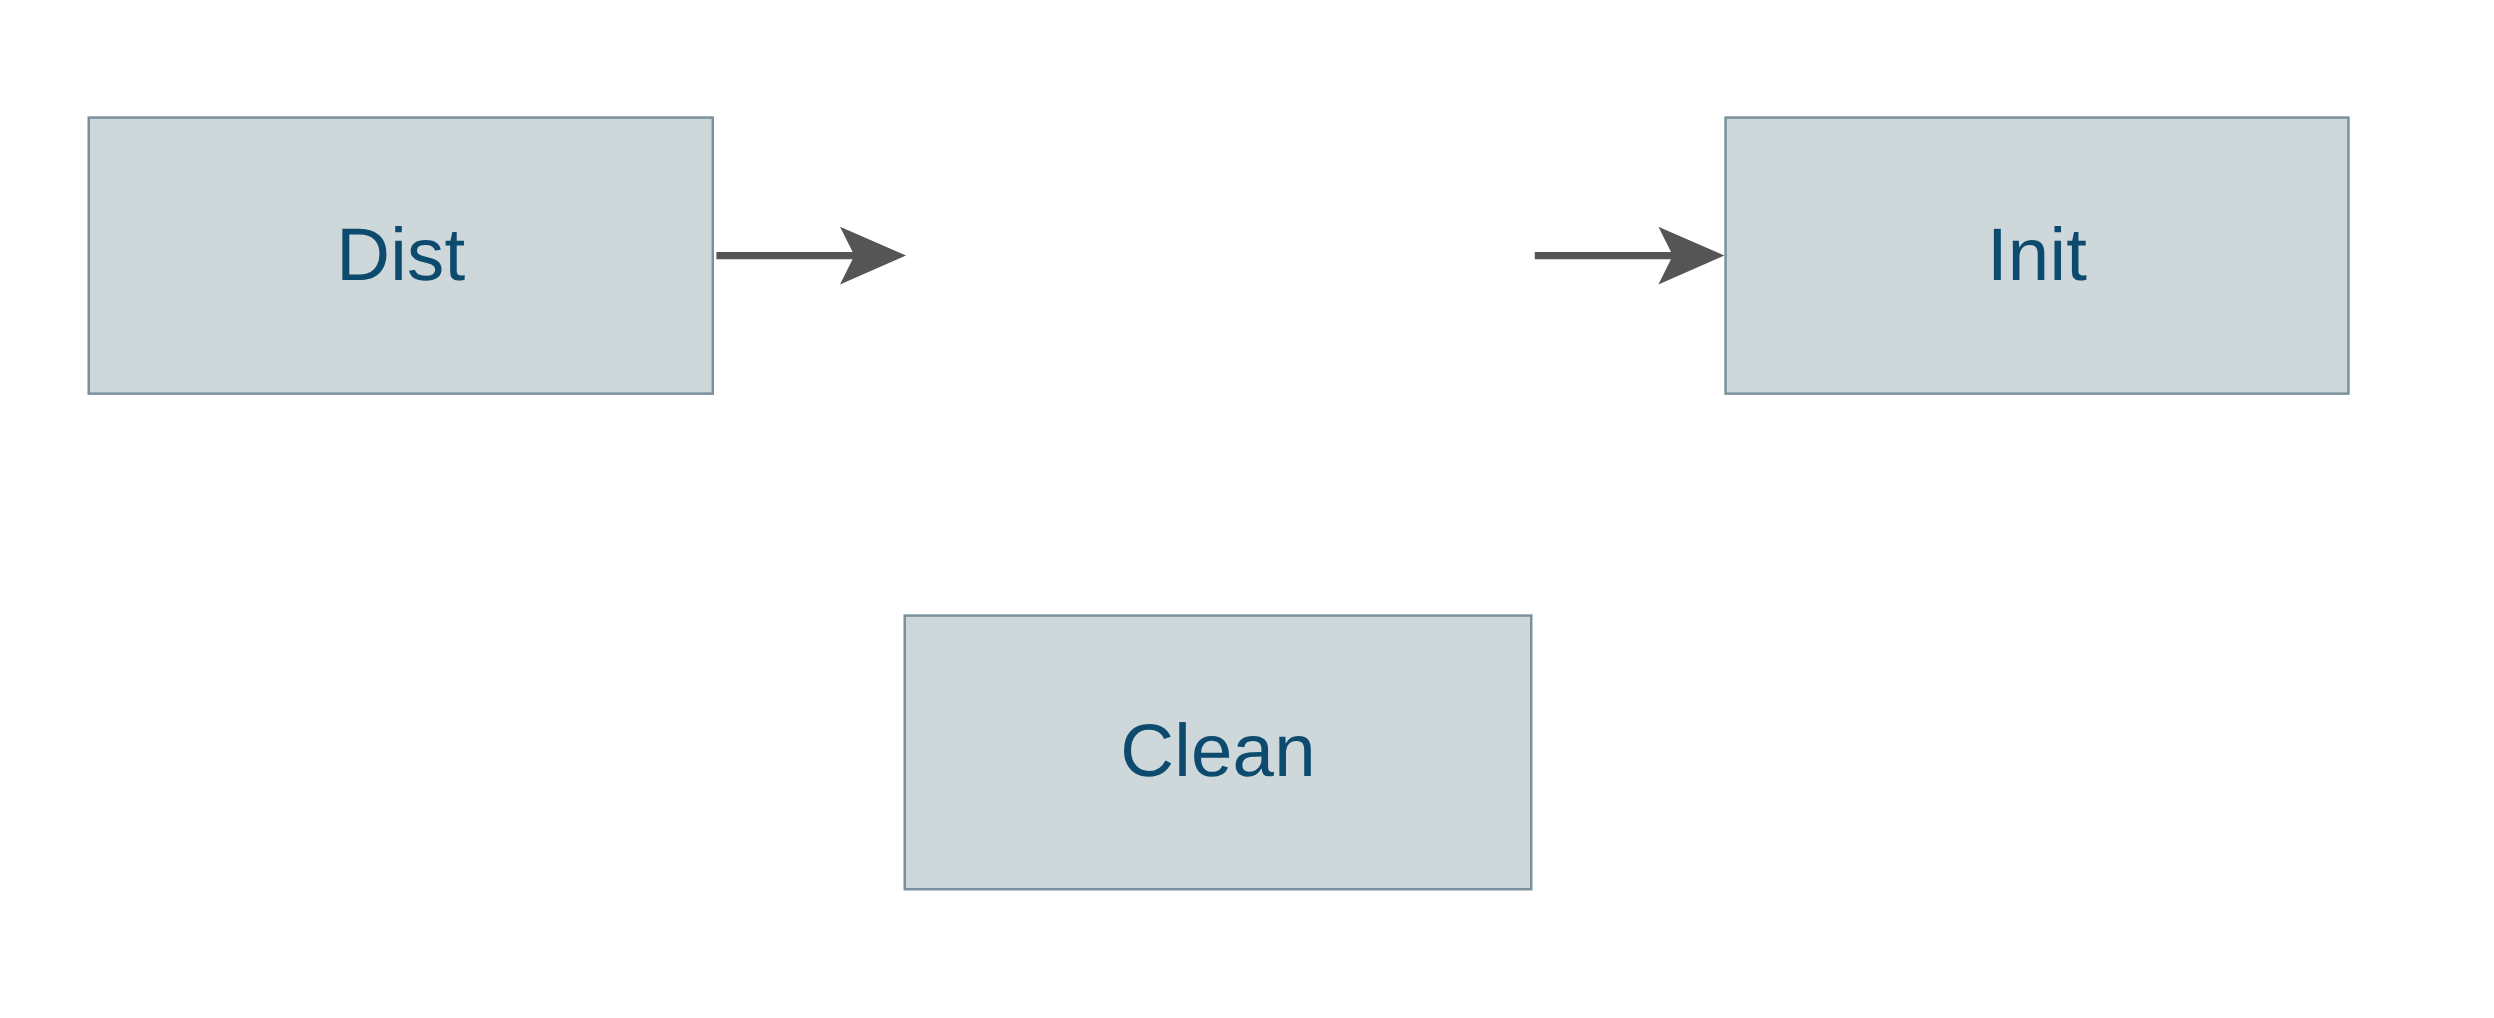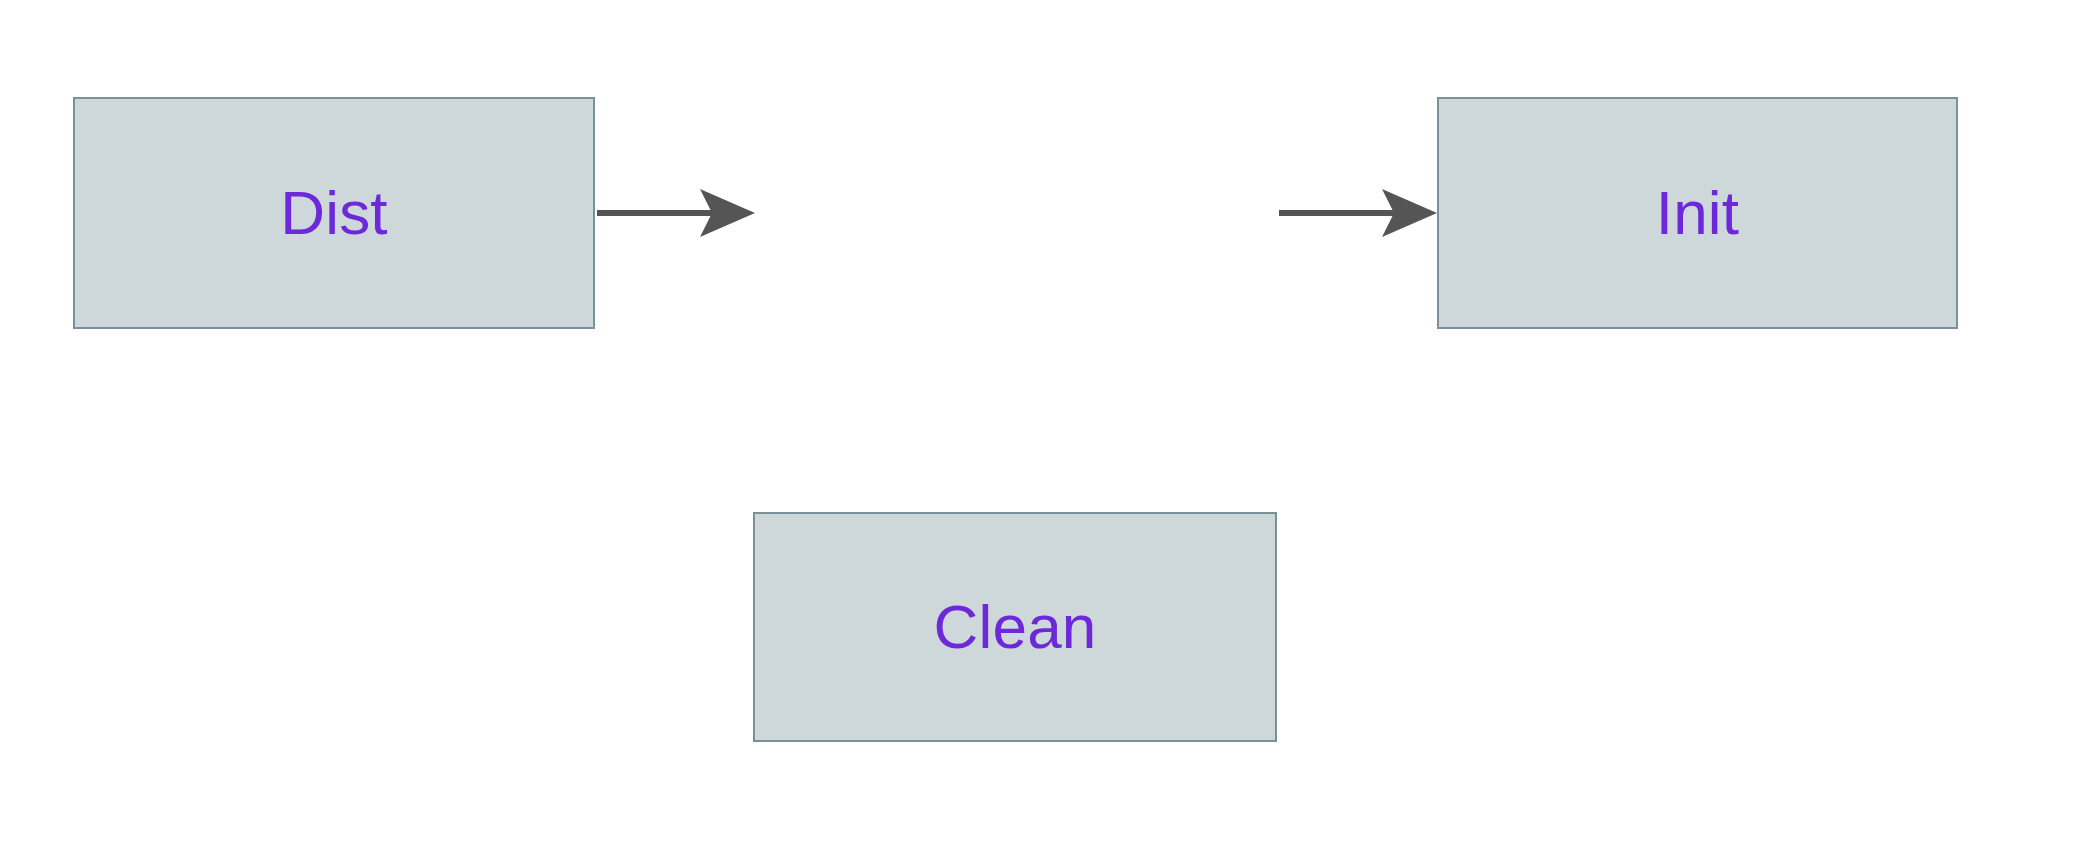--- a/index.html
+++ b/index.html
@@ -24,21 +24,21 @@
     background: #ced7da;
     border: 2px solid #7a909c;
     display: flex;
     align-items: center;
     justify-content: center;
   }
   .node-label {
     font-family: "Liberation Sans", sans-serif;
     font-size: 62px;
     font-weight: 400;
-    color: #6d28d9;
+    color: #0c4a6e;
     line-height: 1;
     letter-spacing: 0.2px;
     white-space: nowrap;
     user-select: none;
   }
   .edge-layer {
     position: absolute;
     left: 0;
     top: 0;
     width: 2078px;

